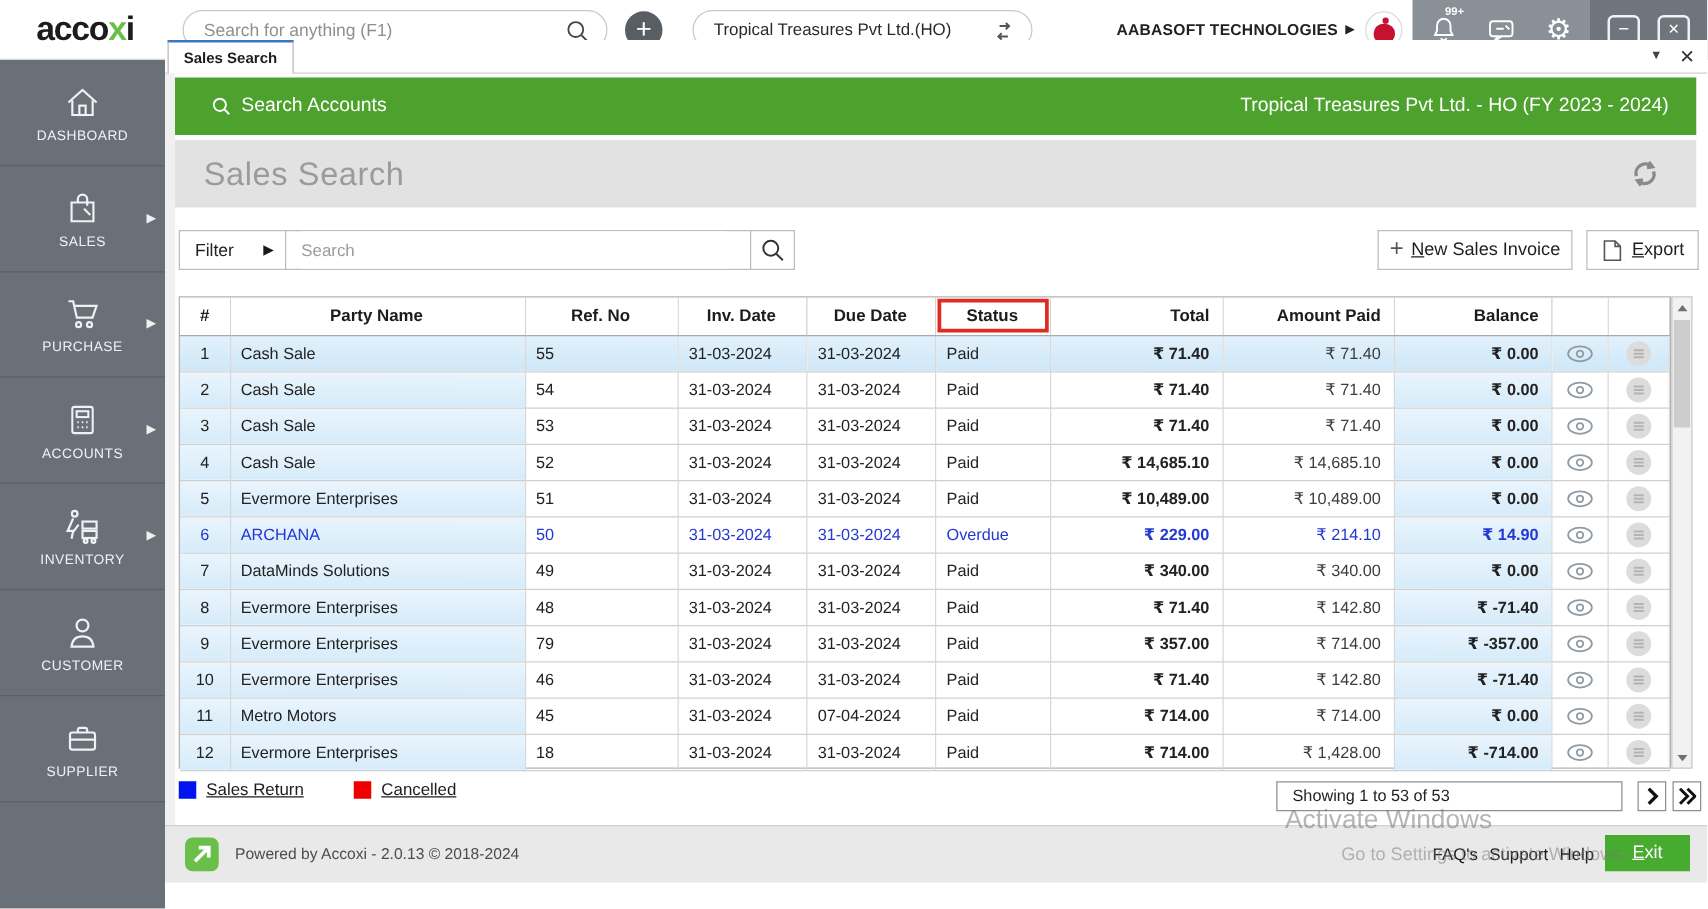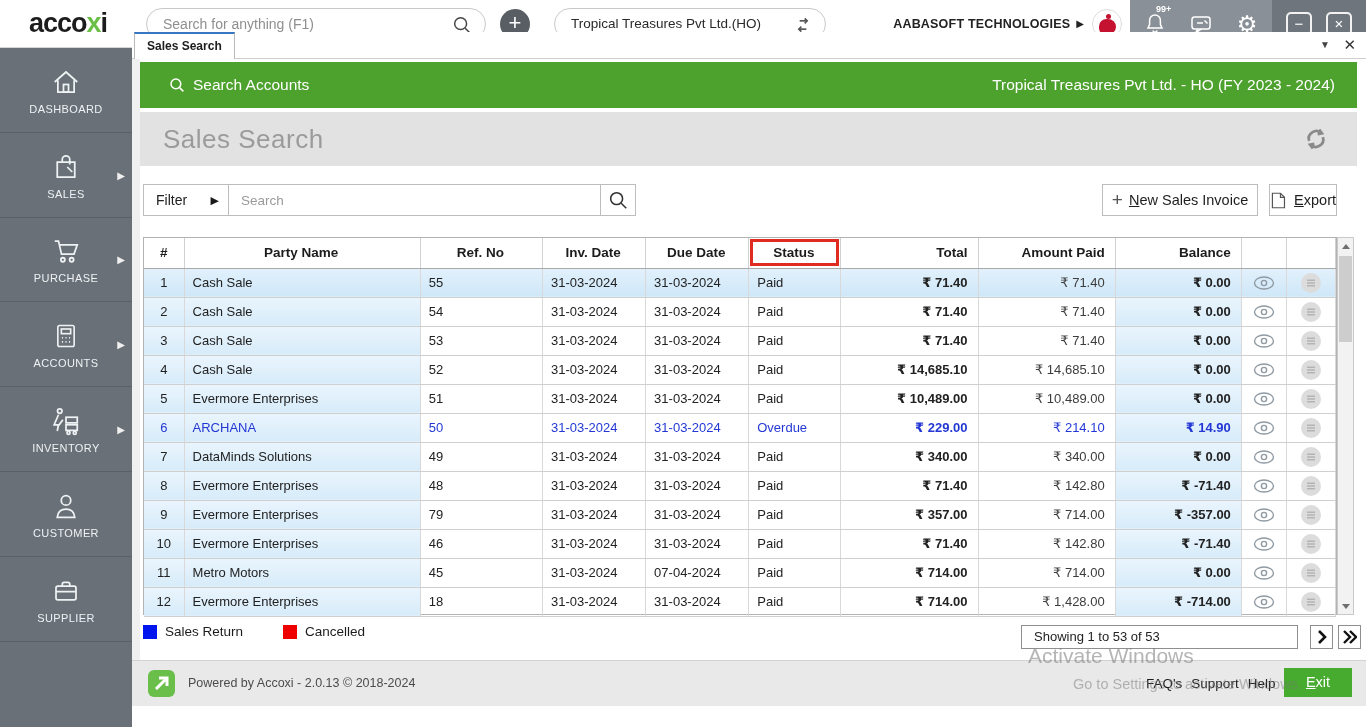--- a/index.html
+++ b/index.html
@@ -59,21 +59,21 @@
   
   .filter-row { position:absolute; left:11px; top:152px; width:1214px; height:32px; }
   .filter-box { position:absolute; left:0; top:0; width:86px; height:32px; border:1px solid #bdbdbd; background:#fff; font-size:14px; color:#222; line-height:30px; padding-left:12px; cursor:pointer; }
   .filter-box .f-arrow { position:absolute; right:9px; top:0; font-size:11px; color:#1a1a1a; }
   .filter-search { position:absolute; left:85px; top:0; width:373px; height:32px; border:1px solid #bdbdbd; background:#fff; }
   .filter-search input { border:none; outline:none; width:340px; height:30px; margin-left:12px; font-size:13.5px; color:#333; font-family:inherit; }
   .filter-search input::placeholder { color:#9a9a9a; }
   .filter-mag { position:absolute; left:457px; top:0; width:36px; height:32px; border:1px solid #bdbdbd; background:#fff; display:flex; align-items:center; justify-content:center; cursor:pointer; }
   .act-btn { position:absolute; top:0; height:32px; border:1px solid #bdbdbd; background:#fff; display:flex; align-items:center; justify-content:center; font-size:14.5px; color:#1e1e1e; cursor:pointer; gap:8px; }
   .btn-new { left:959px; width:156px; }
-  .btn-export { left:1126px; width:68px;align-items:center; }
+  .btn-export { left:1126px; width:90px;align-items:center; }
   .fl { display:inline-block; }
   .fl::first-letter { text-decoration:underline; }
   .plus-glyph { font-size:19px; color:#555; font-weight:400; margin-right:-2px; }
 
   
   .table-wrap { position:absolute; left:11px; top:205px; width:1194px; height:378px; border:1px solid #b3b3b3; background:#fff; }
   table { border-collapse:collapse; table-layout:fixed; width:1192px; }
   col.c0{width:40px} col.c1{width:236px} col.c2{width:122px} col.c3{width:103px} col.c4{width:103px}
   col.c5{width:92px} col.c6{width:137px} col.c7{width:137px} col.c8{width:126px} col.c9{width:45px} col.c10{width:49px}
   th { height:30px; background:#fff; border-right:1px solid #d2d2d2; border-bottom:1px solid #a9a9a9; font-size:13.5px; color:#1c1c1c; font-weight:bold; text-align:center; padding:0 10px 0 8px; position:relative; cursor:pointer; }
@@ -96,21 +96,21 @@
   .vscroll { position:absolute; left:1205px; top:205px; width:17px; height:378px; background:#f2f2f2; border:1px solid #c9c9c9; }
   .vs-arrow { position:absolute; left:0; width:15px; height:16px; display:flex; align-items:center; justify-content:center; cursor:pointer; }
   .tri-up { width:0; height:0; border-left:4px solid transparent; border-right:4px solid transparent; border-bottom:5px solid #6f6f6f; }
   .tri-down { width:0; height:0; border-left:4px solid transparent; border-right:4px solid transparent; border-top:5px solid #6f6f6f; }
   .vs-thumb { position:absolute; left:1px; top:18px; width:13px; height:86px; background:#cdcdcd; cursor:grab; }
 
   
   .legend-row { position:absolute; left:11px; top:592px; width:1214px; height:26px; }
   .legend-item { display:inline-flex; align-items:center; margin-right:40px; }
   .legend-sq { width:14px; height:14px; margin-right:8px; display:inline-block; }
-  .legend-lab { font-size:13.5px; color:#1c1c1c; }
+  .legend-lab { font-size:13.5px; color:#1c1c1c;text-decoration:underline; }
   .pagebox { position:absolute; left:878px; top:1px; width:277px; height:24px; border:1px solid #8f8f8f; background:#fff; font-size:13px; color:#222; line-height:22px; padding-left:12px; }
   .pg-btn { position:absolute; top:1px; width:23px; height:24px; border:1px solid #8f8f8f; background:#fff; display:flex; align-items:center; justify-content:center; cursor:pointer; }
   .pg-next { left:1167px; } .pg-last { left:1195px; }
 
   
   .footerbar { position:absolute; left:0; top:628px; width:1234px; height:46px; background:#e9e9e9; border-top:1px solid #d2d2d2; }
   .f-logo { position:absolute; left:16px; top:9px; width:27px; height:27px; background:#6abf4b; border-radius:6px; }
   .powered { position:absolute; left:56px; top:15px; font-size:12.5px; color:#4c4c4c; }
   .f-links { position:absolute; left:990px; top:15px; display:flex; gap:9px;margin-left:24px; }
   .f-link { font-size:13.5px; color:#1c1c1c; cursor:pointer; }

